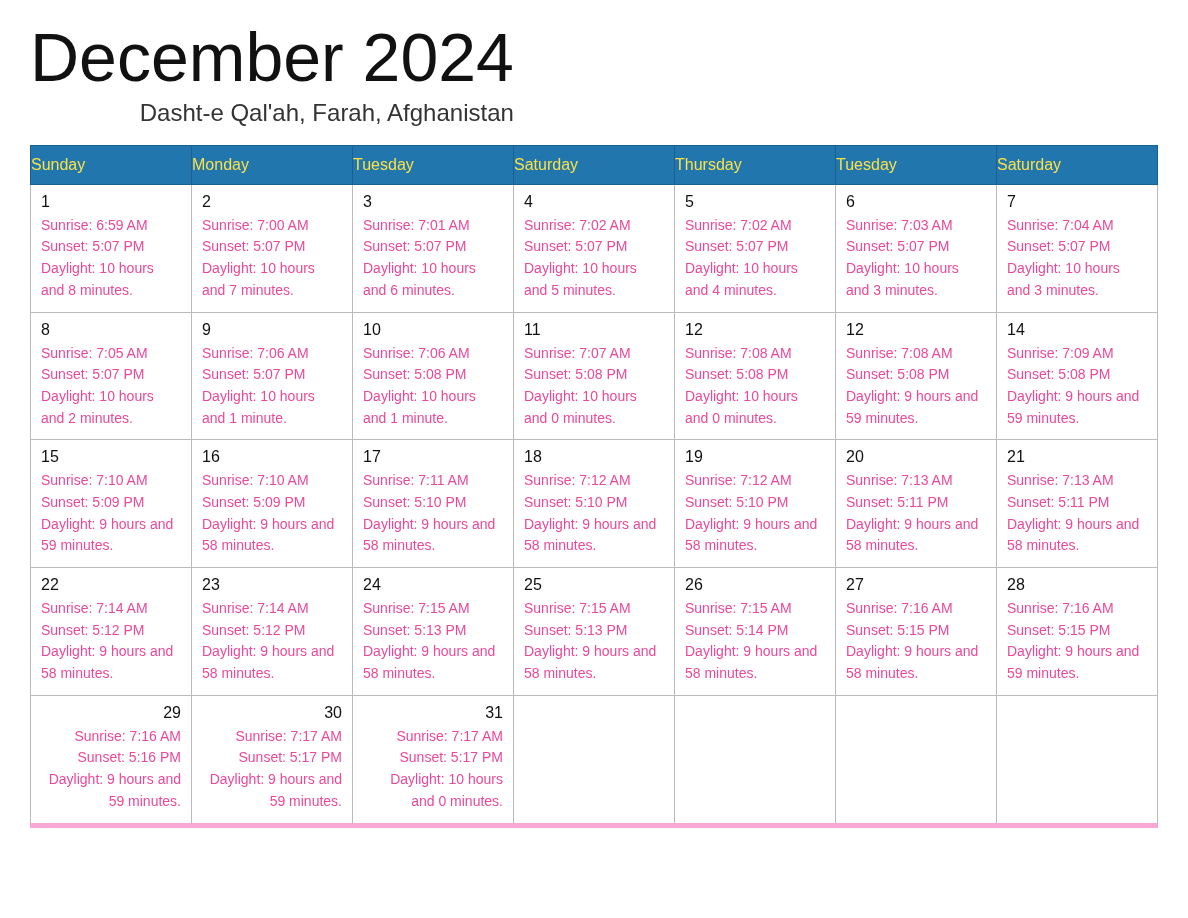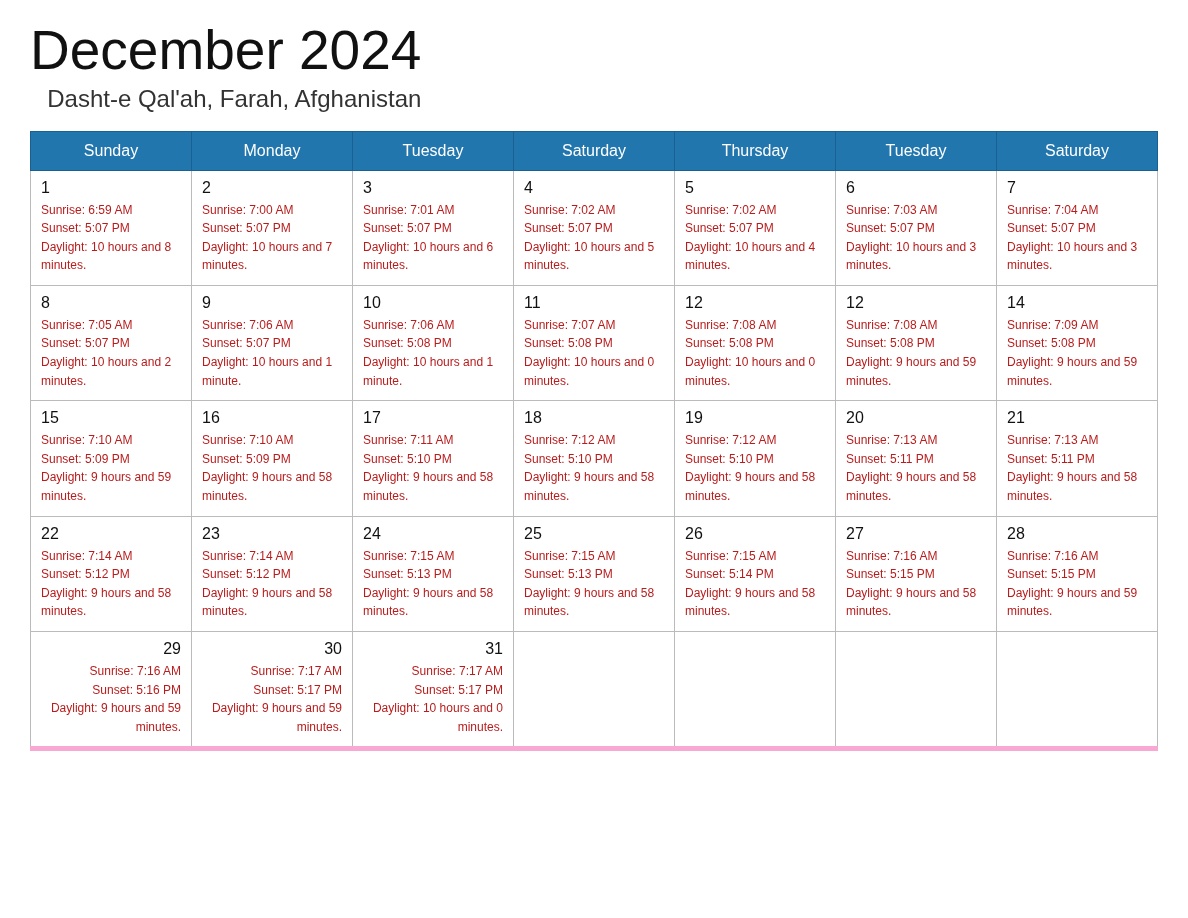--- a/index.html
+++ b/index.html
@@ -35,64 +35,64 @@
       color: #1a6fb5;
       line-height: 1;
       letter-spacing: -0.5px;
       display: flex;
       align-items: center;
     }
     .title-area {
       text-align: right;
     }
     .month-title {
-      font-size: 55px;
+      font-size: 68px;
       font-weight: normal;
       color: #111;
       line-height: 1.1;
     }
     .location {
       font-size: 24px;
       color: #333;
       margin-top: 4px;
     }
     .calendar {
       width: 100%;
       border-collapse: collapse;
       border: 1px solid #999;
     }
     .calendar th {
       background-color: #2176ae;
-      color: #ffffff;
+      color: #fde047;
       font-size: 16px;
       font-weight: normal;
-      padding: 10px 8px;
-      text-align: center;
+      padding: 10px 0;
+      text-align: left;
       border: 1px solid #1a6090;
     }
     .calendar td {
       vertical-align: top;
       padding: 8px 10px 10px 10px;
       border: 1px solid #bbb;
       width: 14.28%;
       font-size: 13px;
       color: #222;
       min-height: 100px;
     }
     .day-number {
       font-size: 16px;
       font-weight: normal;
       display: block;
       margin-bottom: 4px;
       color: #111;
     }
     .day-info {
-      font-size: 12px;
+      font-size: 14px;
       line-height: 1.55;
-      color: #b91c1c;
+      color: #ec4899;
     }
     .calendar tr:last-child td {
       border-bottom: 5px solid #f9a8d4;
       text-align: right;
     }
     .empty-cell {
       background: #fff;
     }
   </style>
 </head>

